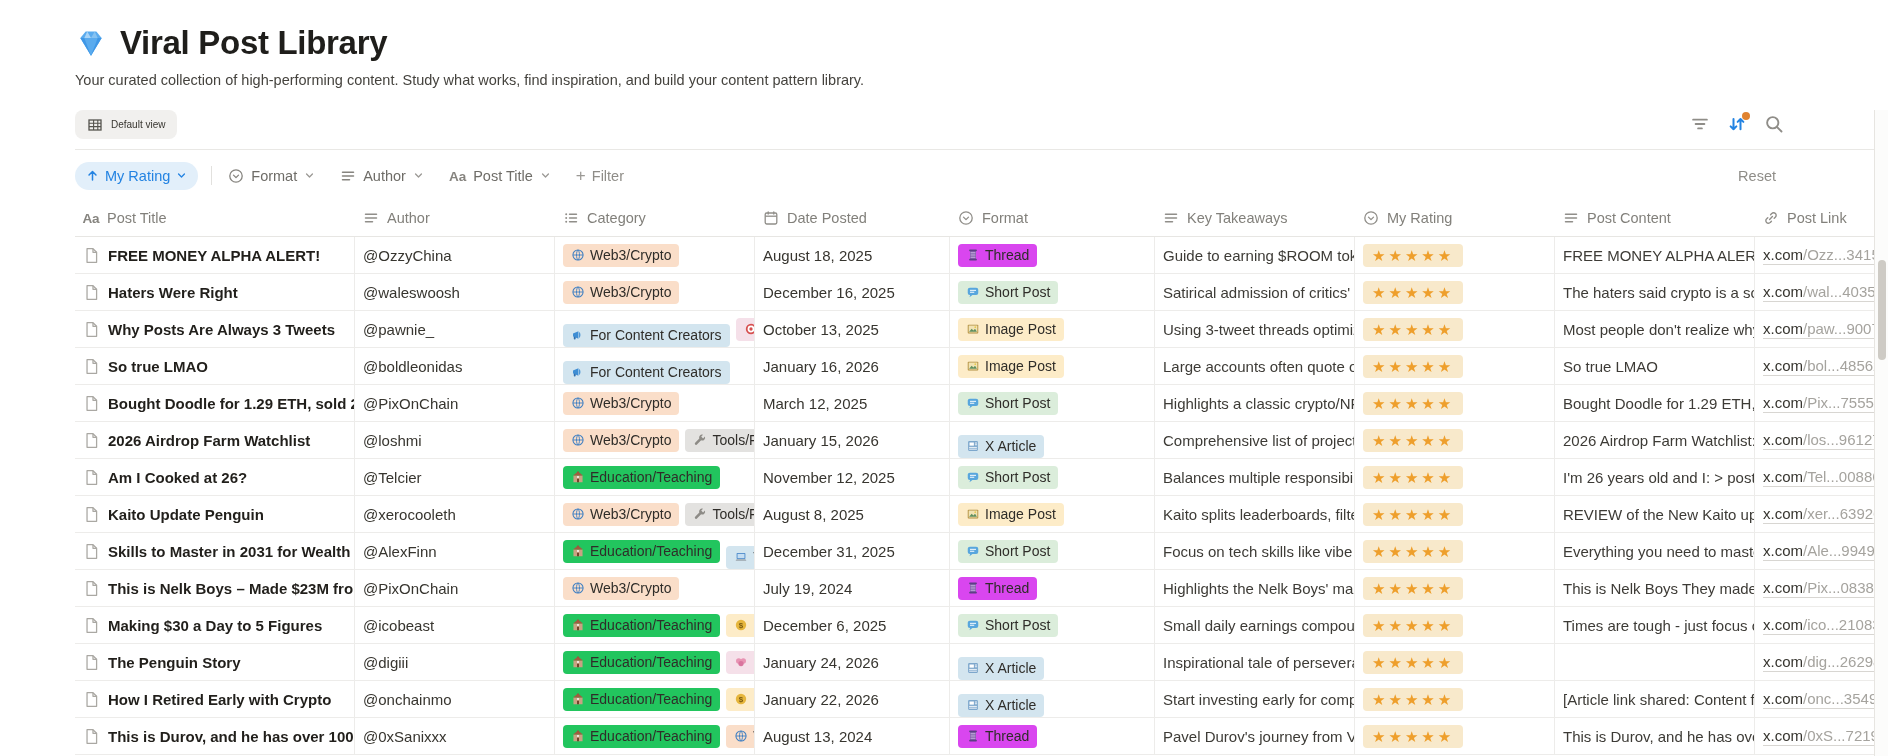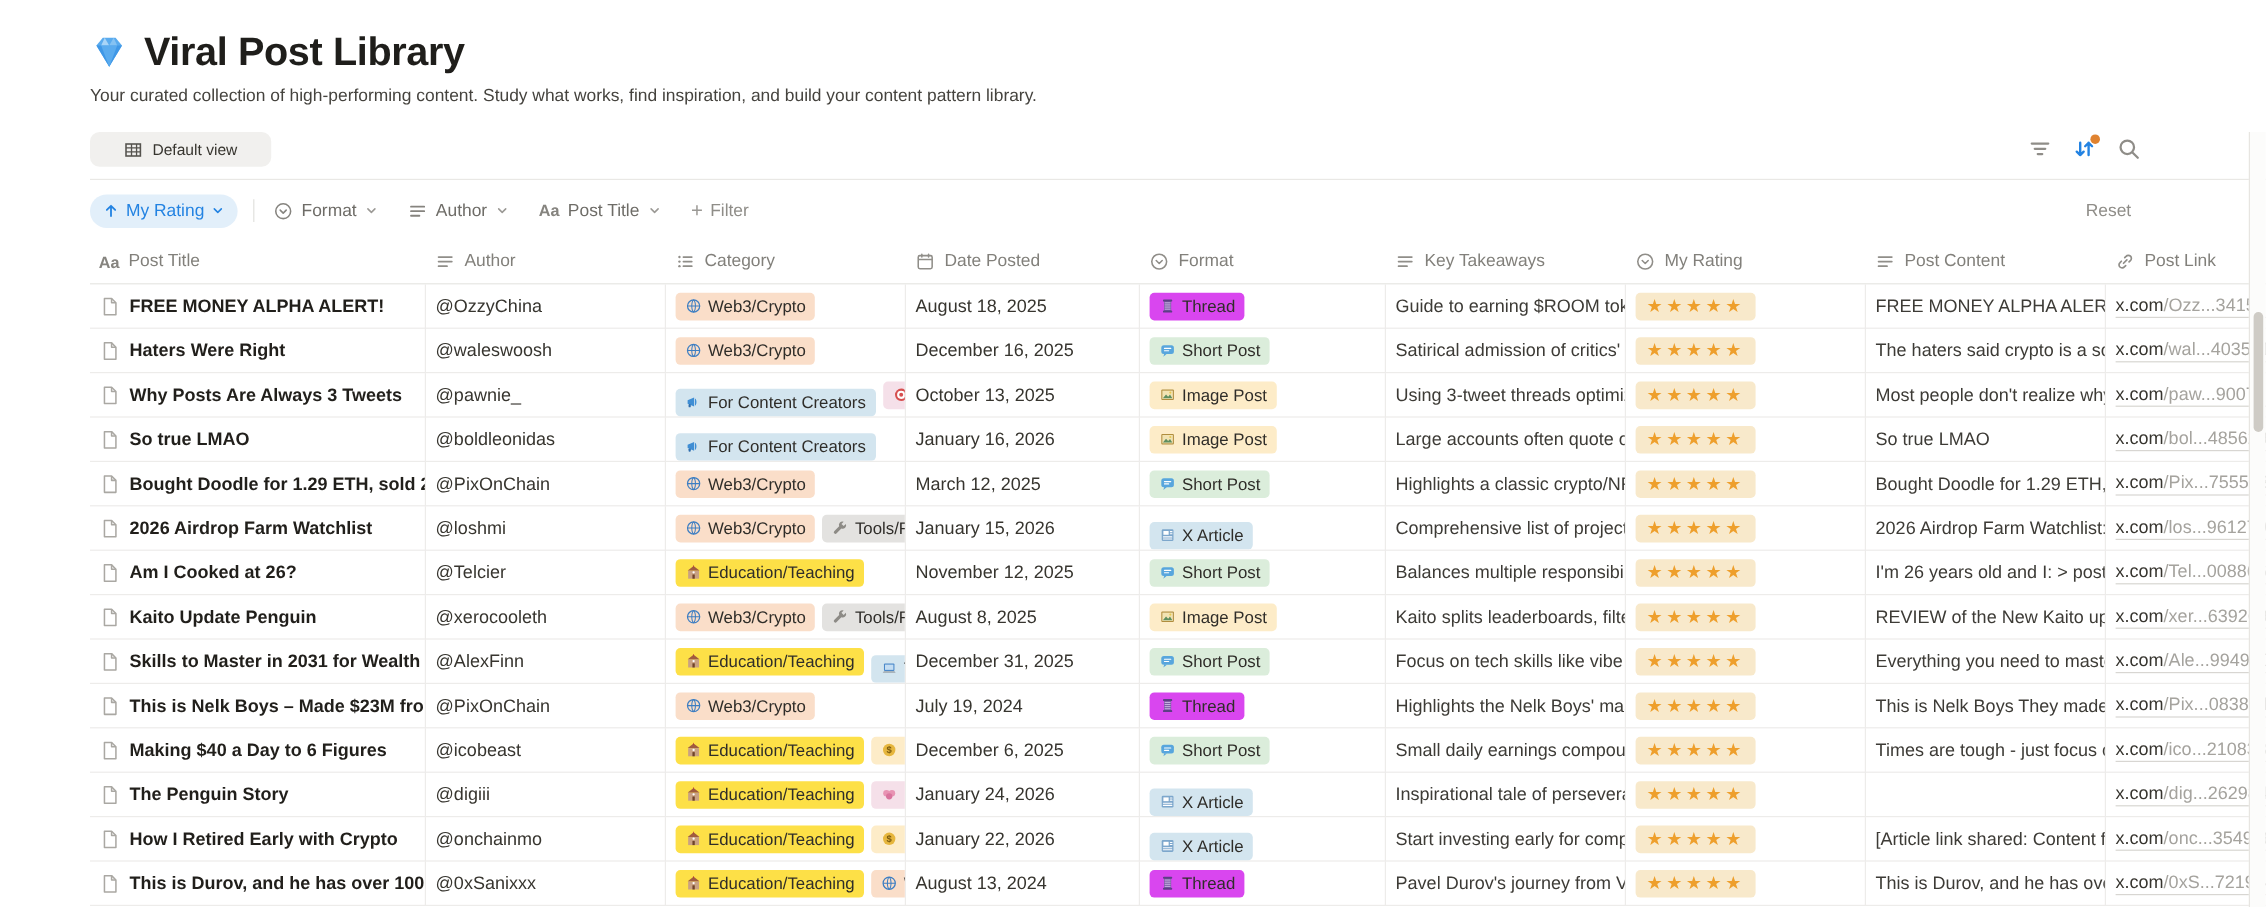--- a/index.html
+++ b/index.html
@@ -10,21 +10,21 @@
   }
   .canvas{position:relative;width:1888px;height:756px;}
 
   
   .page-title{position:absolute;left:75px;top:24px;display:flex;align-items:center;gap:13px;
     font-size:33px;font-weight:700;color:#1f1e1b;letter-spacing:-0.3px;}
   .gem svg{width:32px;height:32px;display:block;}
   .subtitle{position:absolute;left:75px;top:72px;font-size:14.5px;color:#45433e;}
 
   .view-tab{position:absolute;left:75px;top:110px;height:29px;display:inline-flex;align-items:center;gap:8px;
-    padding:0 28px;background:#f1f0ee;border-radius:8px;font-size:13px;font-weight:500;color:#37352f;cursor:pointer;}
+    padding:0 12px;background:#f1f0ee;border-radius:8px;font-size:10px;font-weight:500;color:#37352f;cursor:pointer;}
   .view-tab svg{width:16px;height:16px;color:#55534e;display:block;}
 
   .top-icons{position:absolute;top:114px;right:104px;display:flex;gap:17px;align-items:center;color:#8f8d88;}
   .ticon{position:relative;width:20px;height:20px;}
   .ticon svg{width:20px;height:20px;display:block;}
   .ticon.blue{color:#2383e2;}
   .badge-dot{position:absolute;top:-2px;right:-3px;width:8px;height:8px;border-radius:50%;background:#e08330;}
 
   .divider{position:absolute;left:75px;right:0;top:149px;height:1px;background:#e9e8e5;}
 
@@ -52,21 +52,21 @@
   .tbody .cell{font-size:15px;border-bottom:1px solid #edecea;border-right:1px solid #edecea;}
   .title-cell{gap:8px;font-weight:600;color:#211f1b;}
   .picon svg{width:17px;height:17px;display:block;}
   .cat-cell{gap:6px;}
   .fmt-cell{gap:6px;}
   .pill{display:inline-flex;align-items:center;gap:5px;height:23px;padding:0 8px;border-radius:4px;
     font-size:14px;color:#2f2d29;flex:none;}
   .pill svg{width:14px;height:14px;display:block;flex:none;}
   .pill-orange{background:#fadec9;}
   .pill-blue{background:#d3e5ef;margin-top:12px;}
-  .pill-brown{background:#fde047;text-align:center;}
+  .pill-brown{background:#22c55e;text-align:center;}
   .pill-gray{background:#e3e2e0;}
   .pill-yellow{background:#fdecc8;}
   .pill-pink{background:#f5e0e9;}
   .pill-purple{background:#d946ef;}
   .pill-green{background:#dbeddb;}
   .rating-pill{display:inline-flex;align-items:center;height:23px;padding:0 9px;border-radius:4px;background:#f8e9cb;}
   .stars{color:#ee9f2c;font-size:15px;letter-spacing:3px;line-height:1;}
   .link-cell{font-size:14.5px;}
   .link-wrap{border-bottom:1px solid #d8d6d2;padding-bottom:1px;}
   .link-domain{color:#37352f;font-weight:500;}
@@ -877,21 +877,21 @@
   </div>
 
   <div class="trow rrow">
     <div class="cell title-cell">
       <span class="picon">
               <svg viewBox="0 0 16 16">
                 <path d="M3.8 1.6h5.6L12.8 5v9.4H3.8z" fill="#ffffff" stroke="#aaa8a3" stroke-width="1.2" stroke-linejoin="round"></path>
                 <path d="M9.4 1.6V5h3.4" fill="none" stroke="#aaa8a3" stroke-width="1.2" stroke-linejoin="round"></path>
               </svg>
             </span>
-      <span class="tlabel">Making $40 a Day to 6 Figures</span>
+      <span class="tlabel">Making $30 a Day to 5 Figures</span>
     </div>
     <div class="cell">
             <span class="alabel">@icobeast</span>
           </div>
     <div class="cell cat-cell">
             <span class="pill pill-brown">
               <span>
                 <svg viewBox="0 0 16 16">
                   <rect x="2.8" y="6.2" width="10.4" height="7.8" fill="#c9a183"></rect>
                   <path d="M8 1.8l5.6 4.4H2.4z" fill="#a05c3f"></path>

